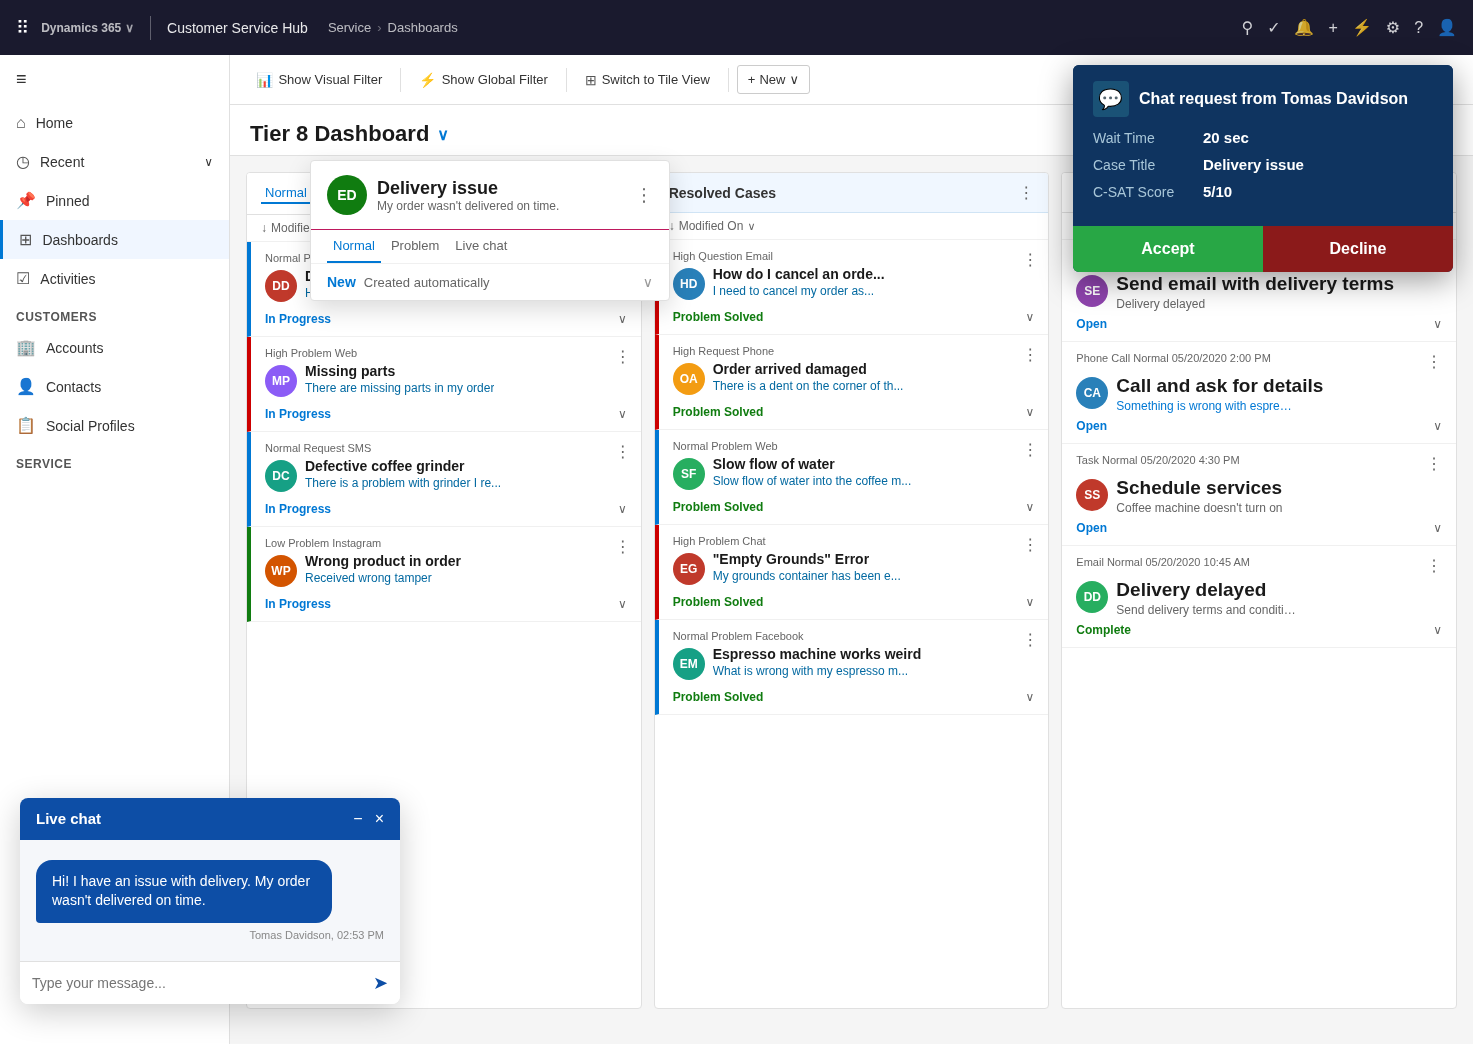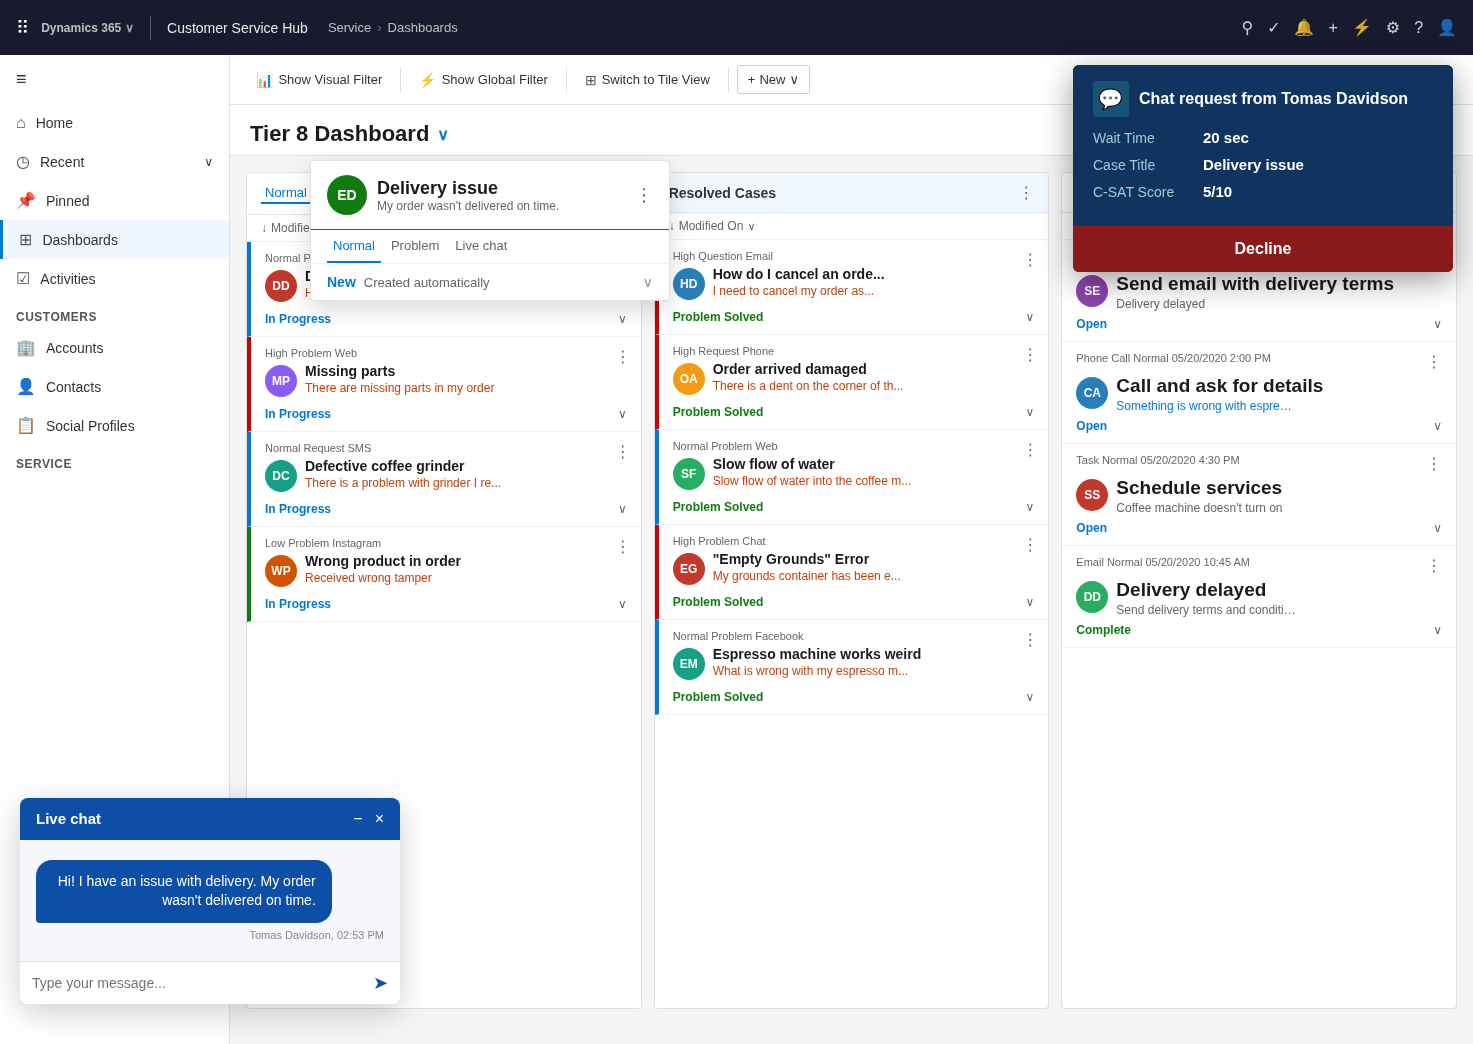--- a/index.html
+++ b/index.html
@@ -153,21 +153,21 @@
     .case-card-meta { font-size: 11px; color: #666; margin-bottom: 4px; display: flex; justify-content: space-between; align-items: center; }
     .case-card-meta span { }
     .case-card-body { display: flex; align-items: flex-start; gap: 8px; }
     .avatar {
       width: 32px; height: 32px; border-radius: 50%;
       display: flex; align-items: center; justify-content: center;
       font-size: 12px; font-weight: 600; color: #fff;
       flex-shrink: 0; margin-top: 2px;
     }
     .case-title { font-size: 14px; font-weight: 600; color: #1a1a1a; margin-bottom: 2px; }
-    .case-desc { font-size: 12px; color: #c2410c; white-space: nowrap; overflow: hidden; text-overflow: ellipsis; max-width: 200px; }
+    .case-desc { font-size: 12px; color: #0369a1; white-space: nowrap; overflow: hidden; text-overflow: ellipsis; max-width: 200px; }
     .case-status-row { display: flex; align-items: center; justify-content: space-between; margin-top: 6px; padding-top: 4px; }
     .case-status { font-size: 12px; font-weight: 600; }
     .case-status.in-progress { color: #0078d4; }
     .case-status.problem-solved { color: #107c10; }
     .case-status.open { color: #0078d4; }
     .case-status.complete { color: #107c10; }
     .case-chevron { font-size: 12px; color: #666; cursor: pointer; }
     .case-more { font-size: 16px; color: #666; cursor: pointer; position: absolute; top: 10px; right: 10px; }
 
     
@@ -268,21 +268,20 @@
     }
     .chat-header-title { font-size: 15px; font-weight: 600; }
     .chat-header-actions { display: flex; gap: 12px; }
     .chat-header-btn { background: none; border: none; color: #fff; font-size: 16px; cursor: pointer; }
     .chat-body { padding: 20px 16px; min-height: 120px; background: #f5f7fa; }
     .chat-message-bubble {
       background: #0d4ea6; color: #fff;
       padding: 12px 16px; border-radius: 16px 16px 16px 4px;
       font-size: 14px; line-height: 1.4; max-width: 85%;
       display: inline-block;
-      text-align: right;
     }
     .chat-message-sender { font-size: 11px; color: #888; margin-top: 6px; text-align: right; }
     .chat-footer {
       border-top: 1px solid #e0e0e0;
       padding: 10px 12px;
       display: flex; align-items: center; gap: 8px;
       background: #fff;
     }
     .chat-input {
       flex: 1; border: none; outline: none;
@@ -711,20 +710,21 @@
     <div class="notif-row">
       <span class="notif-label">Case Title</span>
       <span class="notif-value">Delivery issue</span>
     </div>
     <div class="notif-row">
       <span class="notif-label">C-SAT Score</span>
       <span class="notif-value">5/10</span>
     </div>
   </div>
   <div class="notif-actions">
+    <button class="notif-accept">Accept</button>
     <button class="notif-decline">Decline</button>
   </div>
 </div>
 
 <div class="live-chat-widget">
   <div class="chat-header">
     <span class="chat-header-title">Live chat</span>
     <div class="chat-header-actions">
       <button class="chat-header-btn">−</button>
       <button class="chat-header-btn">×</button>

